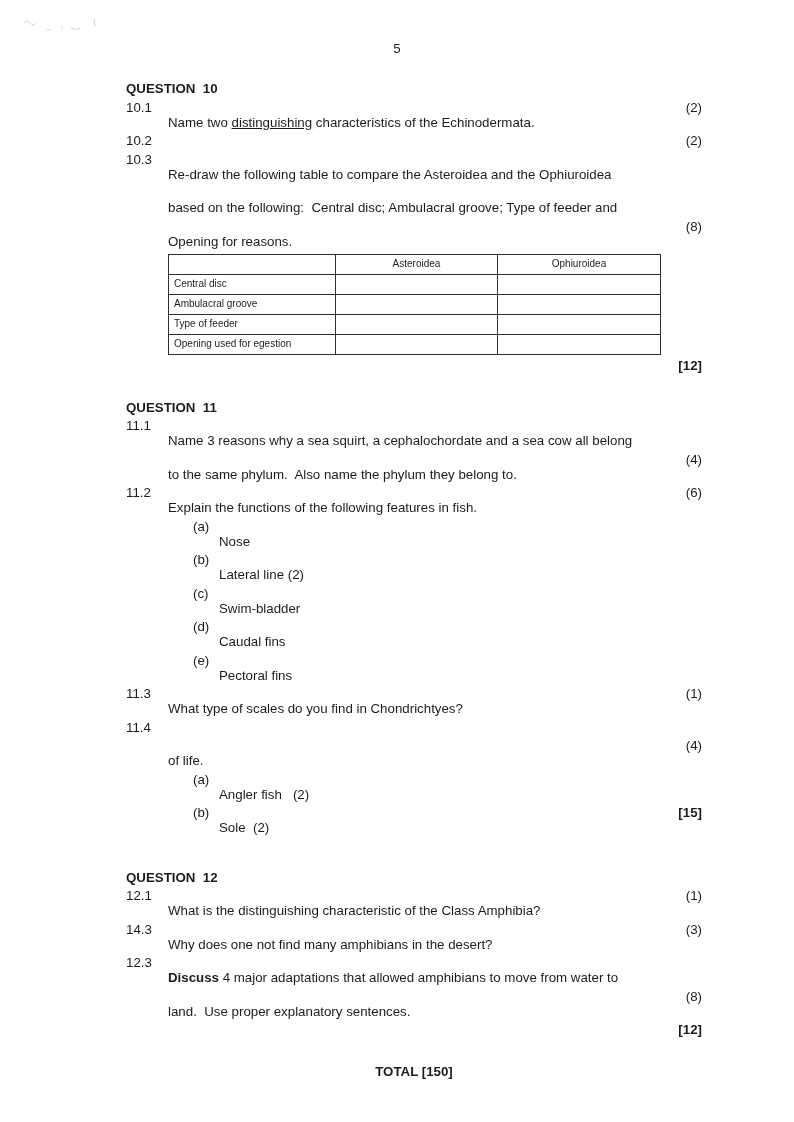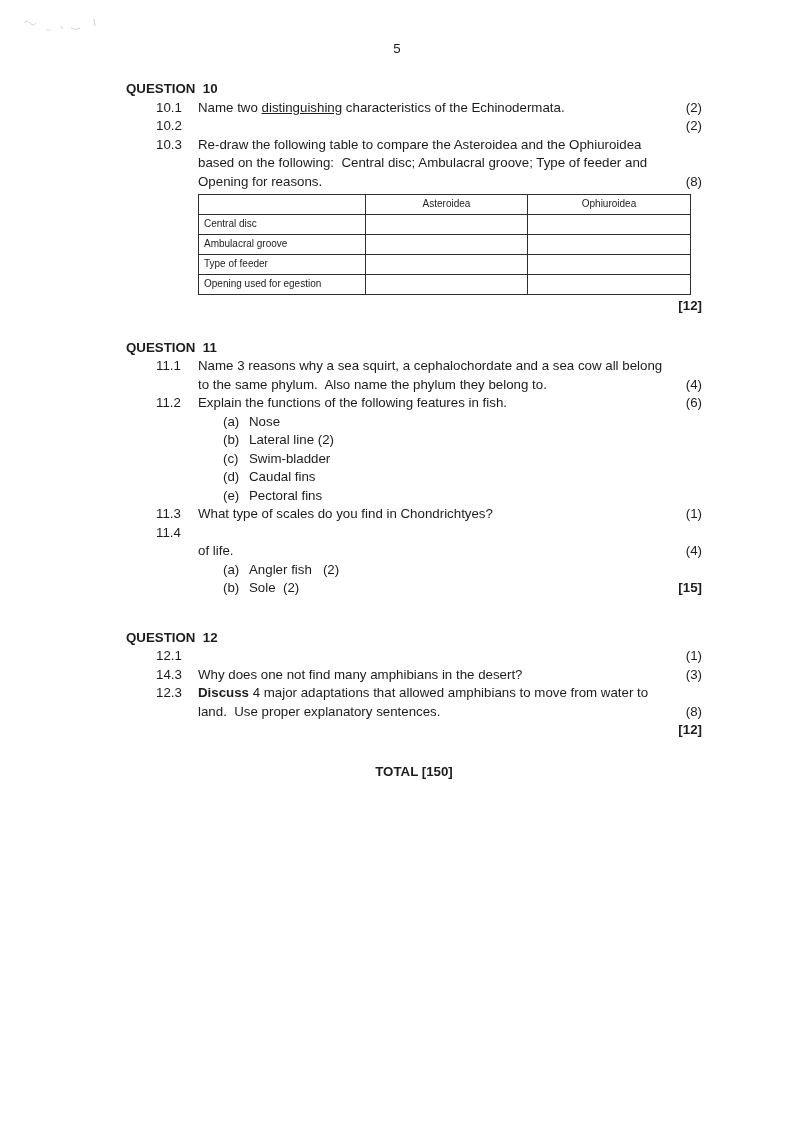--- a/index.html
+++ b/index.html
@@ -19,24 +19,24 @@
   .content { padding: 0 92px 0 126px; }
   .q-title {
     font-weight: bold;
     line-height: 18.5px;
     white-space: pre-wrap;
   }
   .mt-q10 { margin-top: 24px; }
   .mt-q11 { margin-top: 23px; }
   .mt-q12 { margin-top: 31px; }
   .row { display: flex; line-height: 18.5px; min-height: 18.5px; }
-  .num { flex: 0 0 42px; white-space: pre; margin-left: 30px; }
+  .num { flex: 0 0 42px; white-space: pre; }
   .sub-label { flex: 0 0 26px; white-space: pre; }
   .sub-indent { width: 25px; flex: 0 0 25px; }
-  .text { white-space: pre-wrap; }
+  .text { white-space: pre-wrap; margin-top: 15px; }
   .marks { margin-left: auto; padding-left: 8px; white-space: pre; text-align: right; }
   .bold { font-weight: bold; }
   .ul { text-decoration: underline; }
   .cmp-table {
     border-collapse: collapse;
     table-layout: fixed;
     width: 492px;
     margin-top: 3px;
   }
   .cmp-table th, .cmp-table td {
@@ -221,20 +221,21 @@
       <span class="sub-indent"></span>
       <span class="sub-label">(b)</span>
       <span class="text">Sole  (2)</span>
       <span class="marks bold">[15]</span>
     </div>
 
     <div class="q-title mt-q12">QUESTION  12</div>
 
     <div class="row">
       <span class="num">12.1</span>
+      <span class="text">What is the distinguishing characteristic of the Class Amphibia?</span>
       <span class="marks">(1)</span>
     </div>
 
     <div class="row">
       <span class="num">14.3</span>
       <span class="text">Why does one not find many amphibians in the desert?</span>
       <span class="marks">(3)</span>
     </div>
 
     <div class="row">

